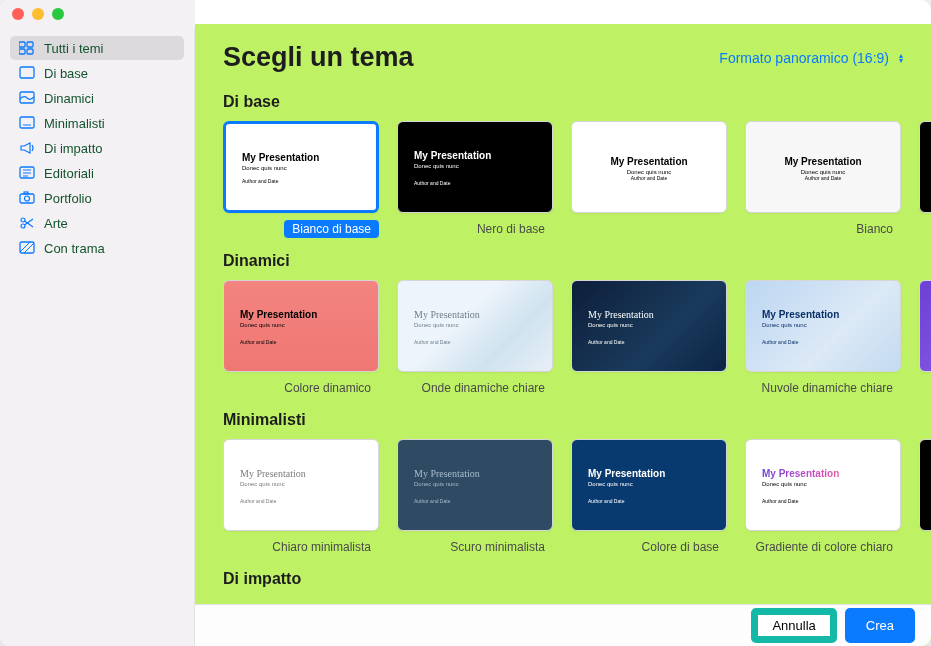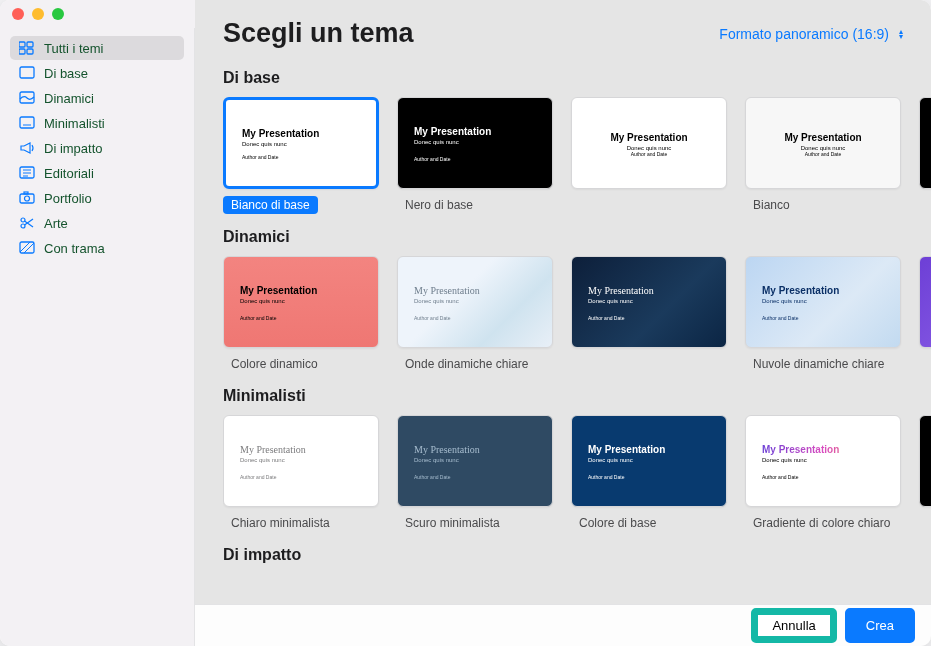--- a/index.html
+++ b/index.html
@@ -63,22 +63,23 @@
 .side-icon {
   width: 18px; height: 16px;
   display: flex; align-items: center; justify-content: center;
   color: #0a7aff;
   font-size: 14px;
 }
 .main {
   flex: 1;
   display: flex;
   flex-direction: column;
-  background: #e5e5e5;
+  background: #bef264;
   overflow: hidden;
+  margin-top: 24px;
 }
 .header {
   display: flex;
   justify-content: space-between;
   align-items: center;
   padding: 18px 28px 6px 28px;
 }
 .title {
   font-size: 27px;
   font-weight: 700;
@@ -133,21 +134,21 @@
   padding: 28px 16px 26px 16px;
   display: flex; flex-direction: column; justify-content: space-between;
 }
 .pt {
   font-size: 10px; font-weight: 700;
 }
 .ps {
   font-size: 6px; margin-top:2px;
 }
 .pf { font-size: 5px; }
-.label-wrap { text-align:left; margin-top:6px; }
+.label-wrap { text-align:right; margin-top:6px; }
 .label-wrap span.lb {
   font-size:12px; color:#4a4a4c; padding:2px 8px; display:inline-block;
 }
 .theme.selected .label-wrap span.lb {
   background:#0a7aff; color:#fff; border-radius:4px;
 }
 .footer {
   height: 42px;
   border-top: 1px solid #e3e3e5;
   background: #fdfdfd;

